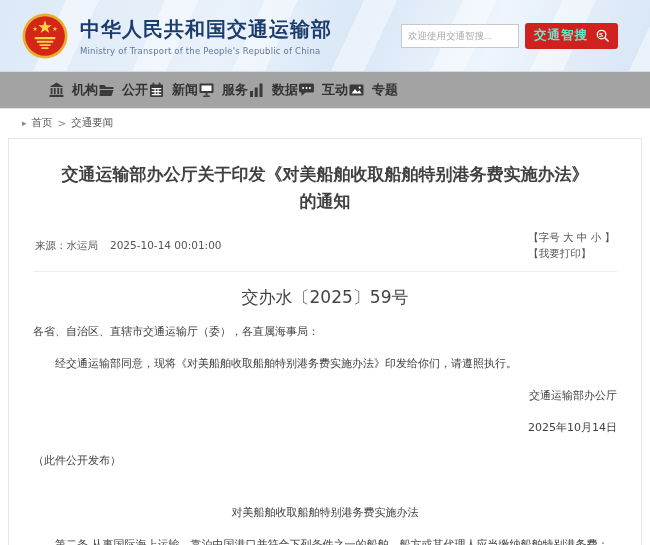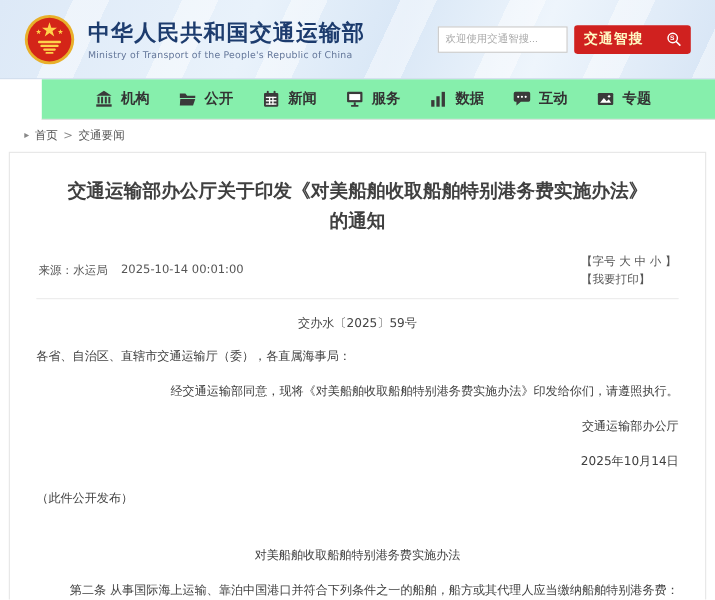--- a/index.html
+++ b/index.html
@@ -13,38 +13,37 @@
     border-bottom:1px solid #cfdced;
   }
   .site-header::after{
     content:""; position:absolute; inset:0; pointer-events:none;
     background:repeating-linear-gradient(115deg, rgba(255,255,255,0) 0 60px, rgba(255,255,255,.45) 60px 90px);
   }
   .emblem{ width:46px; height:46px; margin:0 12px 0 22px; flex:0 0 auto; position:relative; z-index:1;}
   .brand{ display:flex; flex-direction:column; gap:3px; position:relative; z-index:1;}
   .brand-cn{ font-size:20px; font-weight:bold; color:#1d3c6e; letter-spacing:1px; }
   .brand-en{ font-size:8.5px; color:#64779a; letter-spacing:.2px; }
-  .search-area{ margin-left:auto; margin-right:22px; display:flex; align-items:center; position:relative; z-index:2;}
+  .search-area{ margin-left:auto; margin-right:32px; display:flex; align-items:center; position:relative; z-index:2;}
   .search-input{
     width:118px; height:24px; border:1px solid #c9c9c9; background:#fff;
     font-size:9.5px; color:#666; padding:0 6px; outline:none;
   }
   .search-input::placeholder{ color:#a9a9a9; font-size:9.5px; }
   .search-btn{
     height:26px; margin-left:6px; padding:0 9px; border:none; border-radius:3px;
-    background:#d0211f; color:#fef9c3; font-size:12.5px; font-weight:bold;
-    display:flex; align-items:center; gap:21px; cursor:pointer; letter-spacing:1px;
+    background:#d0211f; color:#5eead4; font-size:12.5px; font-weight:bold;
+    display:flex; align-items:center; gap:8px; cursor:pointer; letter-spacing:1px;
   }
 
   
   .main-nav{
-    height:37px; background:#86efac; border-bottom:1px solid #e3e3e3;
-    display:flex; align-items:center; justify-content:space-between;
+    height:37px; background:#a3a3a3; border-bottom:1px solid #e3e3e3;
+    display:flex; align-items:center; justify-content:flex-start;
     padding:0 58px 0 48px;
-    margin-left:38px;
   }
   .nav-item{ display:flex; align-items:center; gap:7px; cursor:pointer; }
   .nav-item svg{ display:block; }
   .nav-label{ font-size:13px; color:#333; font-weight:bold; }
 
   
   .breadcrumb{
     padding:7px 0 6px 22px; font-size:10.5px; color:#555;
     display:flex; align-items:center; gap:5px;
   }
@@ -63,25 +62,25 @@
   }
   .meta-row{
     display:flex; justify-content:space-between; align-items:center;
     font-size:10.5px; color:#555; padding:0 2px 10px 2px;
     border-bottom:1px solid #ececec;
   }
   .meta-left{ display:flex; gap:12px; }
   .meta-right{ display:flex; gap:2px;flex-direction:column; }
   .meta-ctl{ cursor:pointer; color:#555; }
 
-  .doc-number{ text-align:center; font-size:11px; color:#444; margin:14px 0 10px 0; }
+  .doc-number{ text-align:center; font-size:17px; color:#444; margin:14px 0 10px 0; }
 
   .doc-body{ font-size:11px; color:#3f3f3f; line-height:1.65; }
   .doc-body p{ margin:14px 0; }
-  .indent{ text-indent:2em;text-align:right; }
+  .indent{ text-indent:2em; }
   .salutation{ margin-top:12px; }
   .sig-line{ text-align:right; margin-right:14px; }
   .measure-title{ text-align:center; font-weight:normal; margin-top:34px !important; color:#3f3f3f; }
 </style>
 </head>
 <body>
 
 <header class="site-header">
   <svg class="emblem" viewBox="0 0 44 44">
     <circle cx="22" cy="22" r="21.5" fill="#e8b02a"></circle>

